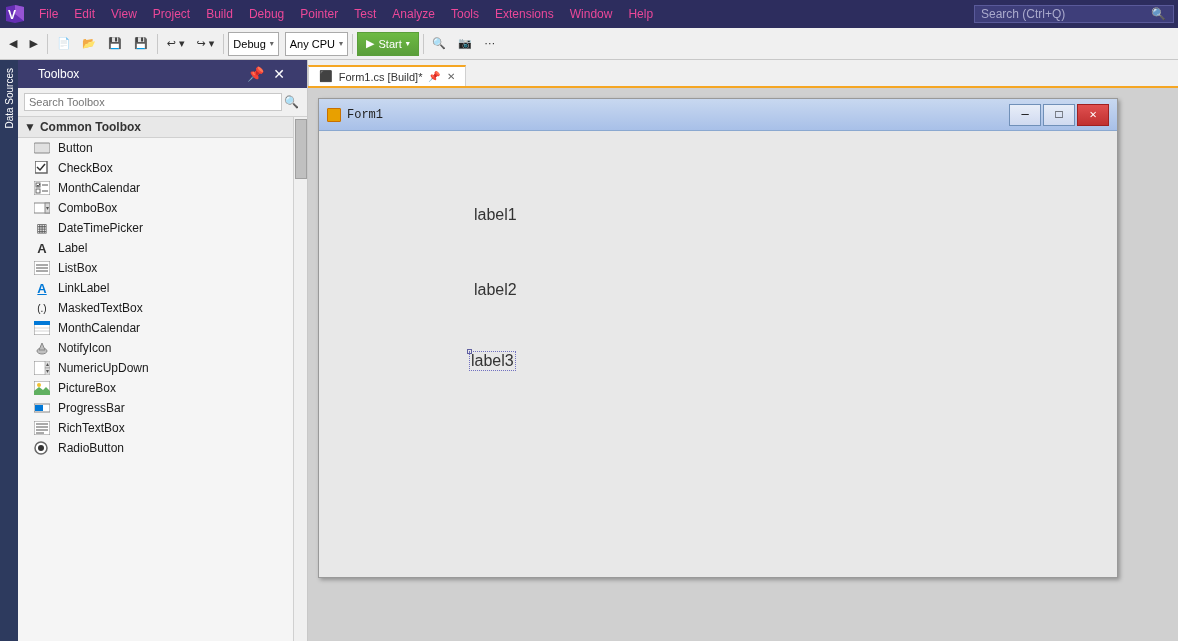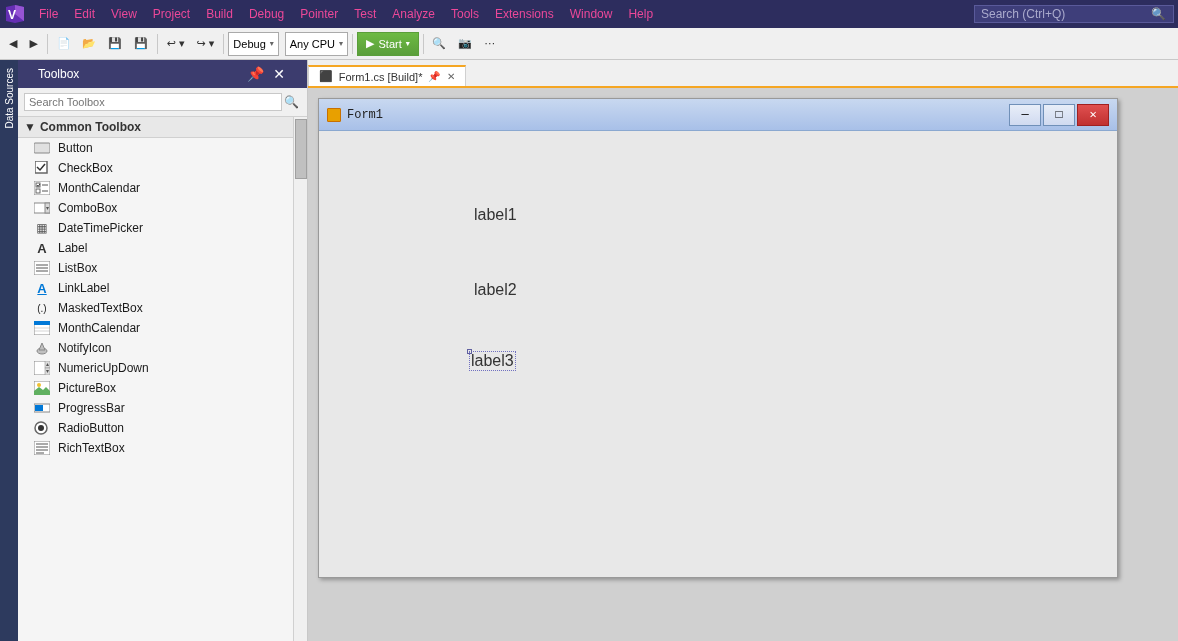--- a/index.html
+++ b/index.html
@@ -366,37 +366,37 @@
             <svg width="16" height="14">
                 <rect x="0" y="3" width="16" height="8" fill="white" stroke="#888" stroke-width="1"></rect>
                 <rect x="1" y="4" width="8" height="6" fill="#0078d7"></rect>
               </svg>
           </div>
           <span>ProgressBar</span>
         </div>
         <div class="toolbox-item">
           <div class="toolbox-item-icon">
             <svg width="16" height="14">
-                <circle cx="7" cy="7" r="6" fill="white" stroke="#666" stroke-width="1.5"></circle>
-                <circle cx="7" cy="7" r="3" fill="#333"></circle>
-              </svg>
-          </div>
-          <span>RadioButton</span>
-        </div>
-        <div class="toolbox-item">
-          <div class="toolbox-item-icon">
-            <svg width="16" height="14">
                 <rect x="0" y="0" width="16" height="14" fill="white" stroke="#888" stroke-width="1"></rect>
                 <line x1="2" y1="3" x2="14" y2="3" stroke="#555" stroke-width="1"></line>
                 <line x1="2" y1="6" x2="14" y2="6" stroke="#555" stroke-width="1"></line>
                 <line x1="2" y1="9" x2="14" y2="9" stroke="#555" stroke-width="1"></line>
                 <line x1="2" y1="12" x2="10" y2="12" stroke="#555" stroke-width="1"></line>
               </svg>
           </div>
           <span>RichTextBox</span>
+        </div>
+        <div class="toolbox-item">
+          <div class="toolbox-item-icon">
+            <svg width="16" height="14">
+                <circle cx="7" cy="7" r="6" fill="white" stroke="#666" stroke-width="1.5"></circle>
+                <circle cx="7" cy="7" r="3" fill="#333"></circle>
+              </svg>
+          </div>
+          <span>RadioButton</span>
         </div>
       </div>
 
       <div class="toolbox-scrollbar">
         <div class="scrollbar-thumb"></div>
       </div>
     </div>
   </div>
 
   <div class="editor-area">

